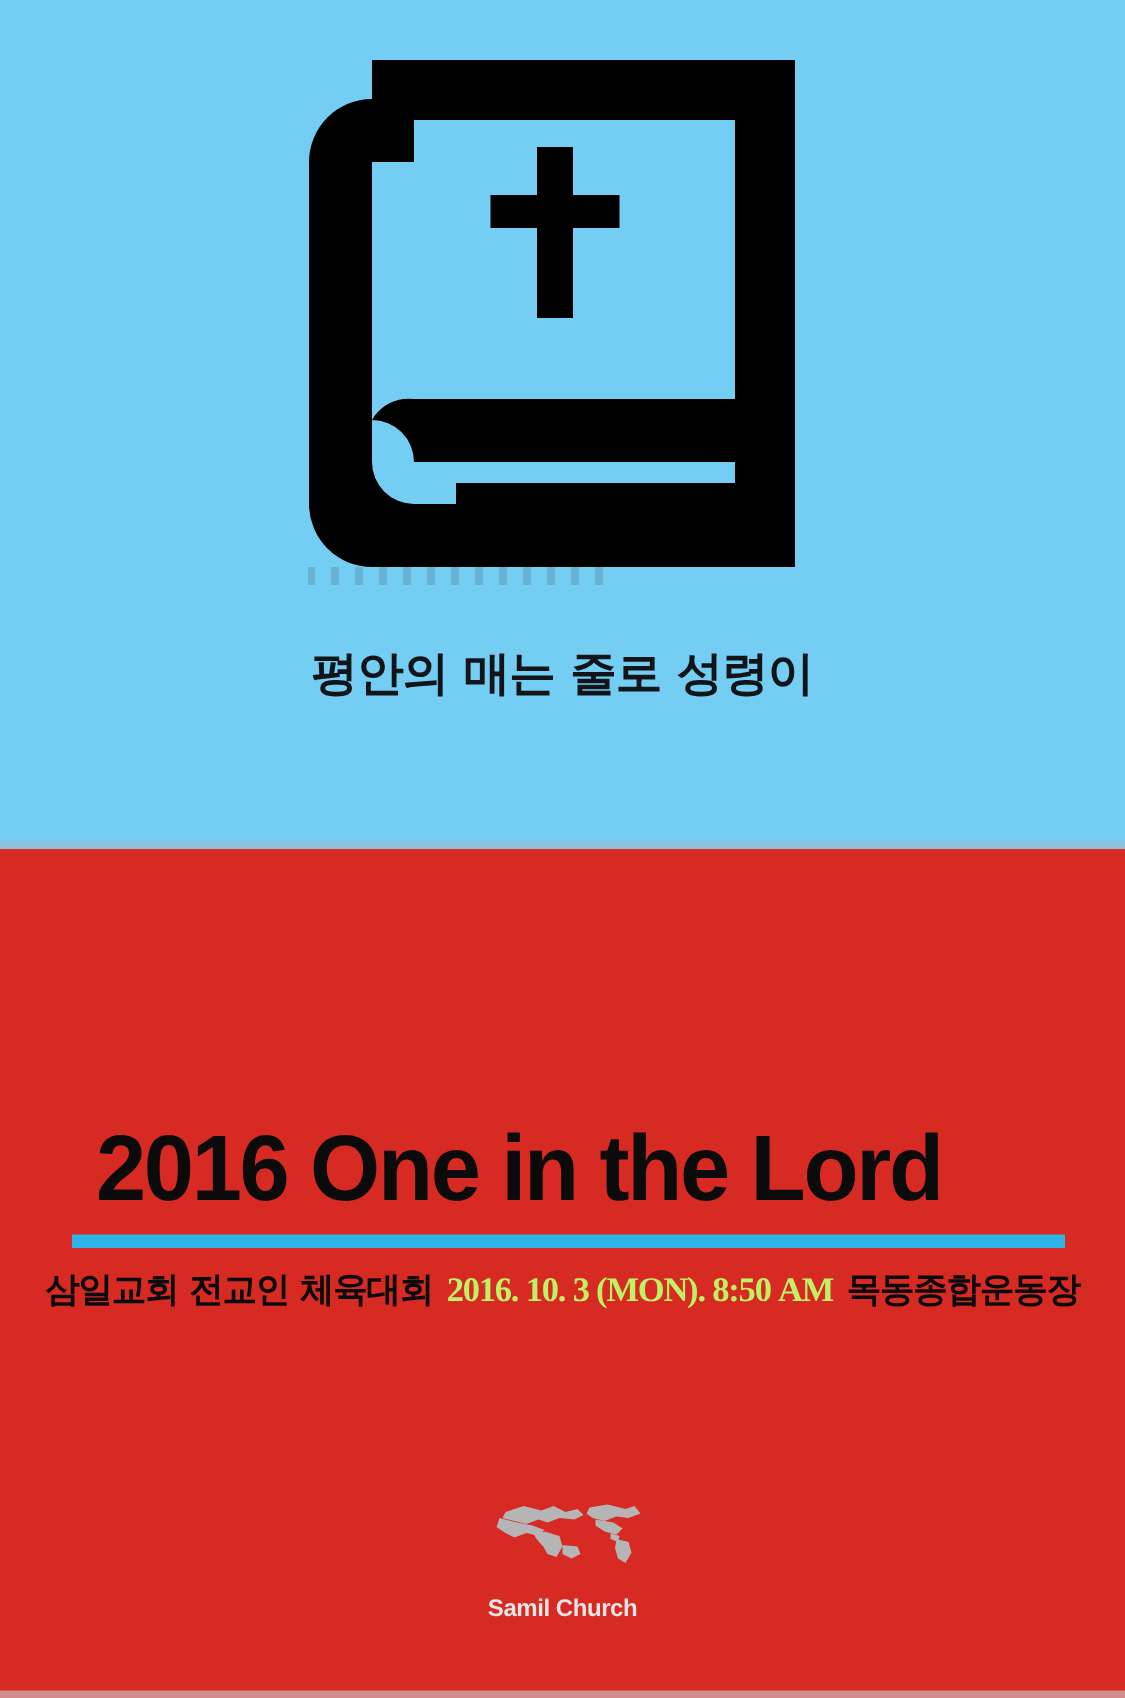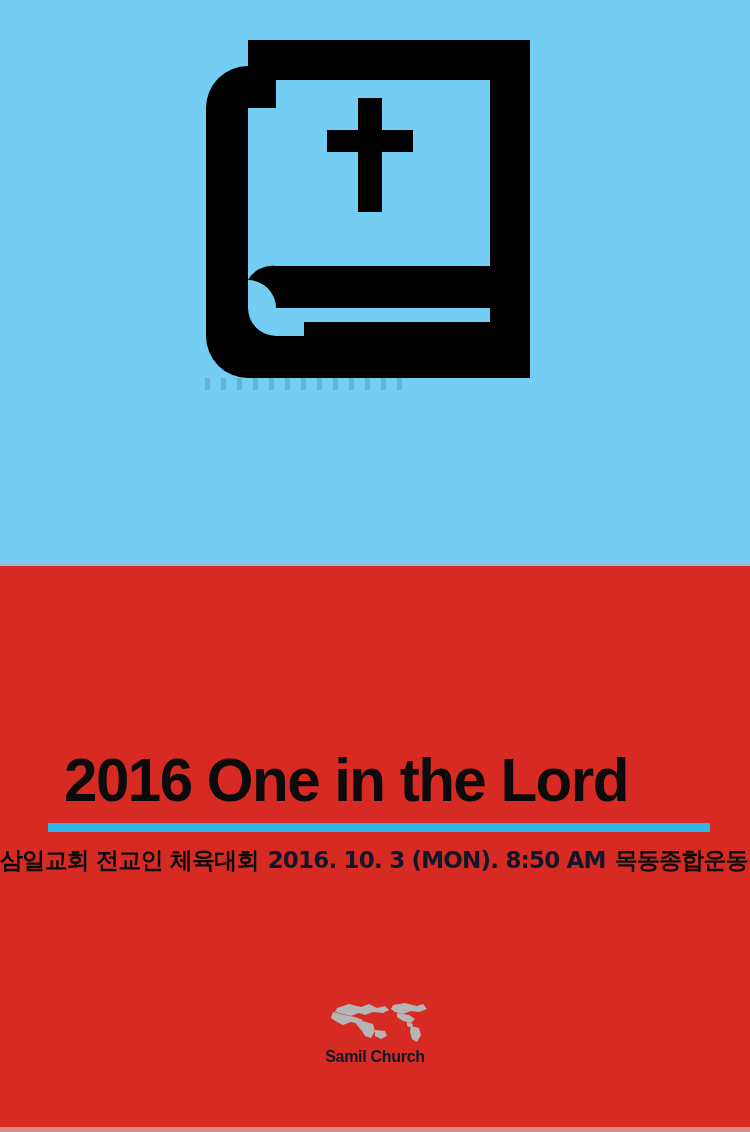--- a/index.html
+++ b/index.html
@@ -123,41 +123,41 @@
     width: 750px;
     text-align: center;
     font-family: "DejaVu Sans", "Liberation Sans", sans-serif;
     font-size: 23px;
     font-weight: 700;
     line-height: 32px;
     white-space: nowrap;
     letter-spacing: -0.8px;
   }
   .meta-dark  { color: #0b0b0c; text-align: right; }
-  .meta-light { color: #0f172a; }
+  .meta-light { color: #bef264; font-family: Liberation Serif, serif; }
   .meta-gap   { display: inline-block; width: 9px; }
 
   
   .brand {
     position: absolute;
     left: 0;
     top: 1000px;
     width: 750px;
     text-align: center;
   }
   .brand-map {
     display: block;
     margin: 0 auto;
     width: 120px;
     height: 44px;
   }
   .brand-name {
     display: block;
-    margin-top: 4px;
-    color: #0f172a;
+    margin-top: 20px;
+    color: #e5e5e5;
     font-family: "Liberation Sans", sans-serif;
     font-size: 16px;
     font-weight: 700;
     letter-spacing: -0.3px;
   }
 
   .bottom-edge {
     position: absolute;
     left: 0;
     top: 1127px;
@@ -198,20 +198,21 @@
       <rect x="294" y="240" width="40" height="112" fill="#000000"></rect>
 
       <rect x="162" y="72" width="24" height="114" fill="#000000"></rect>
 
       <rect x="131" y="104" width="86" height="22" fill="#000000"></rect>
     </svg>
   </div>
   <div class="icon-ghost"></div>
 
   <div class="verse">
+    <span class="verse-line">평안의 매는 줄로 성령이</span>
   </div>
 
   <div class="bottom-panel"></div>
 
   <div class="event-title">2016 One in the Lord</div>
 
   <div class="title-rule"></div>
 
   <div class="event-meta">
     <span class="meta-dark">삼일교회 전교인 체육대회</span><span class="meta-gap"></span><span class="meta-light">2016. 10. 3 (MON). 8:50 AM</span><span class="meta-gap"></span><span class="meta-dark">목동종합운동장</span>

